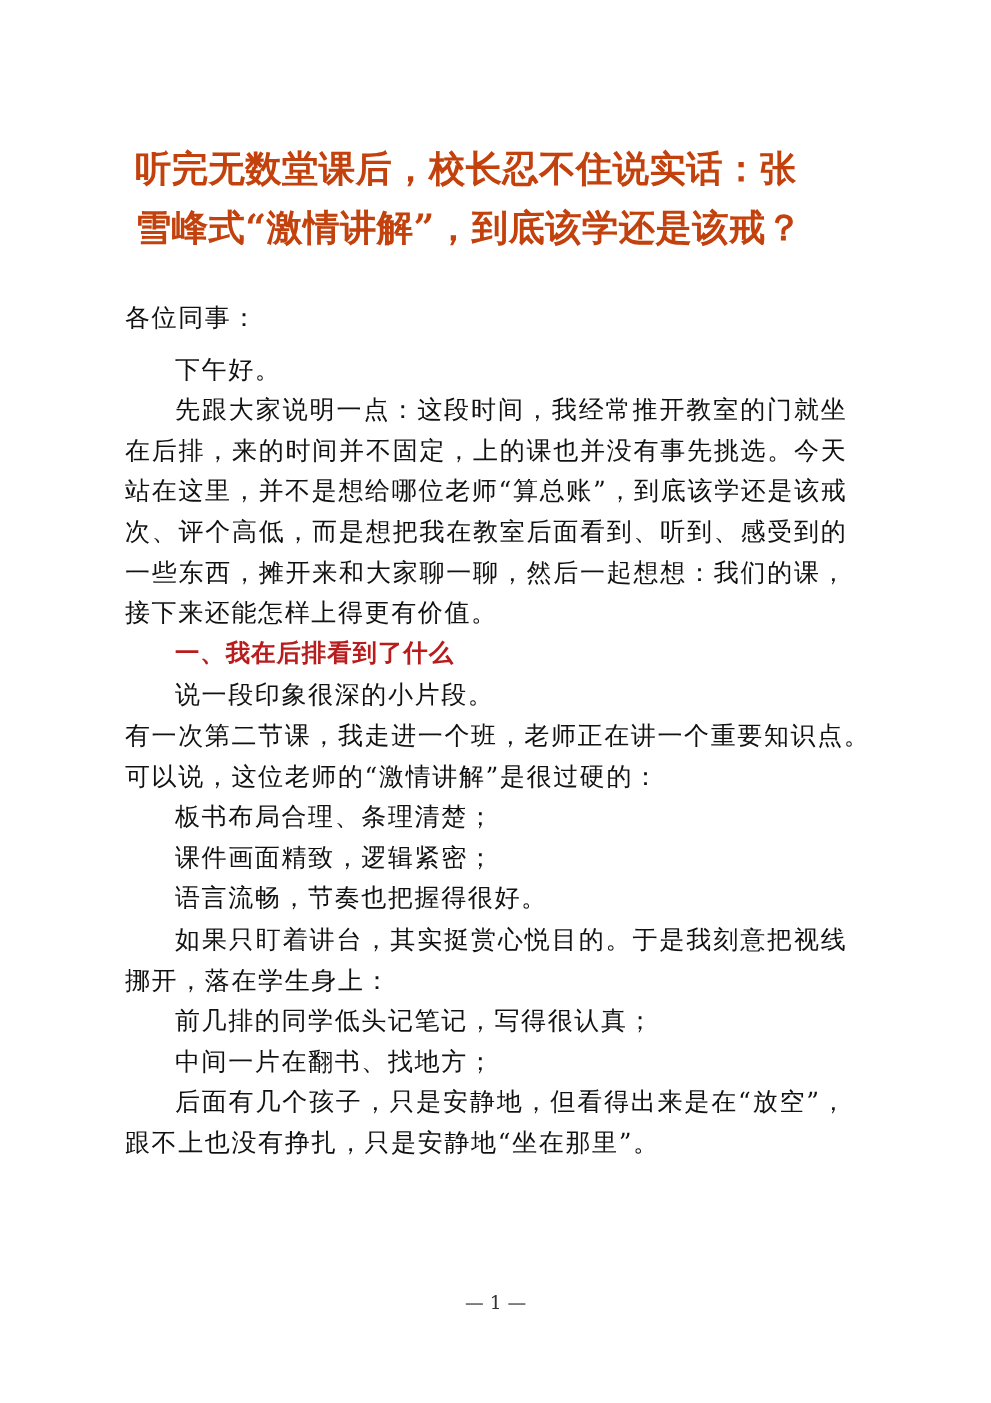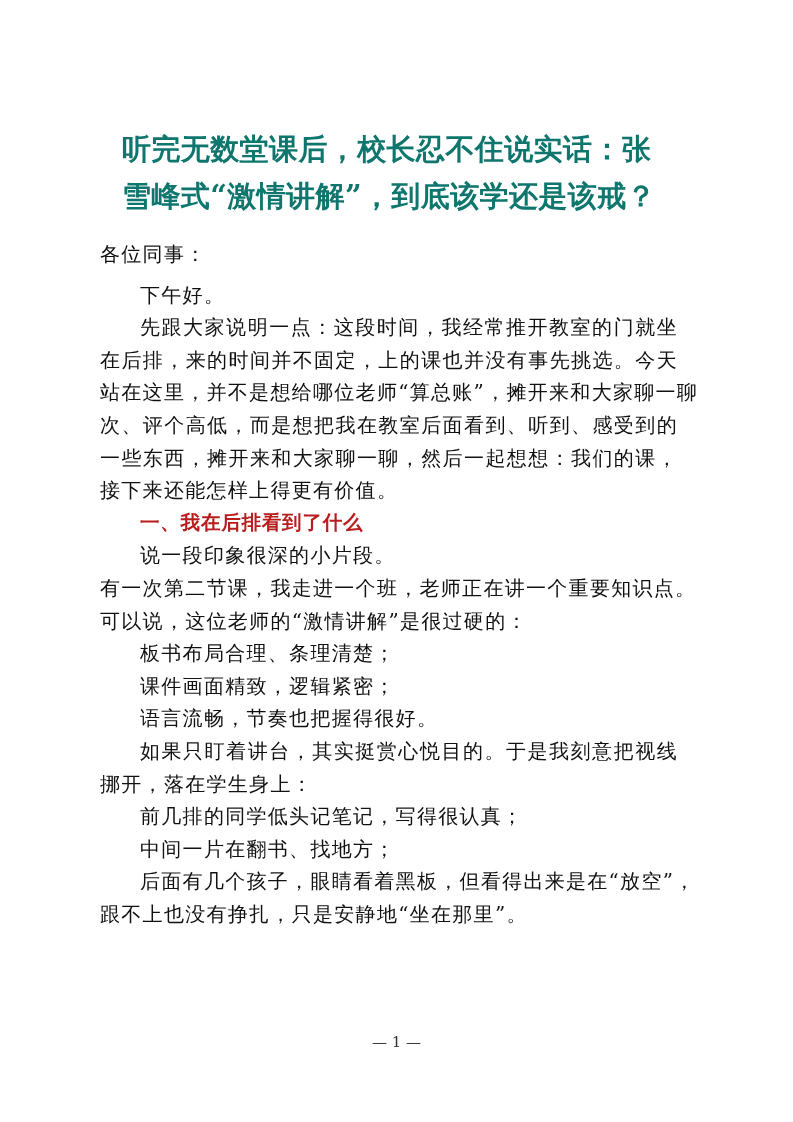--- a/index.html
+++ b/index.html
@@ -3,22 +3,22 @@
 <meta charset="utf-8">
 <style>
   html, body { margin: 0; padding: 0; background: #ffffff; }
   body { width: 793px; height: 1122px; position: relative; overflow: hidden; }
   .page {
     position: absolute; left: 0; top: 0; width: 793px; height: 1122px; background: #fff;
   }
   .title {
     position: absolute; left: 108px; top: 112px; width: 580px;
     font-family: "DejaVu Serif", "Liberation Serif", serif;
-    font-weight: bold; font-size: 29px; line-height: 47px; color: #0f766e;
-    letter-spacing: 0.4px; margin: 14px;
+    font-weight: bold; font-size: 29px; line-height: 47px; color: #c2410c;
+    letter-spacing: 0.4px; margin: 0;
   }
   .title span { display: block; white-space: nowrap; }
   .body {
     position: absolute; left: 100px; top: 238px; width: 578px;
     font-family: "DejaVu Serif", "Liberation Serif", serif;
     font-size: 20px; line-height: 32.6px; color: #111;
     letter-spacing: 1.3px; font-weight: 300;
   }
   .line { display: block; white-space: nowrap; height: 32.6px; text-align: justify; text-align-last: justify; }
   .line.short { text-align-last: left; }
@@ -37,35 +37,35 @@
     <span>听完无数堂课后，校长忍不住说实话：张</span>
     <span>雪峰式“激情讲解”，到底该学还是该戒？</span>
   </h1>
 
   <div class="body">
     <span class="line short">各位同事：</span>
     <span class="line short indent" style="margin-top:8px">下午好。</span>
 
     <span class="line indent">先跟大家说明一点：这段时间，我经常推开教室的门就坐</span>
     <span class="line">在后排，来的时间并不固定，上的课也并没有事先挑选。今天</span>
-    <span class="line">站在这里，并不是想给哪位老师“算总账”，摊开来和大家聊一聊</span>
+    <span class="line">站在这里，并不是想给哪位老师“算总账”，到底该学还是该戒</span>
     <span class="line">次、评个高低，而是想把我在教室后面看到、听到、感受到的</span>
     <span class="line">一些东西，摊开来和大家聊一聊，然后一起想想：我们的课，</span>
     <span class="line short">接下来还能怎样上得更有价值。</span>
 
     <span class="line short indent heading">一、我在后排看到了什么</span>
 
     <span class="line short indent">说一段印象很深的小片段。</span>
     <span class="line">有一次第二节课，我走进一个班，老师正在讲一个重要知识点。</span>
     <span class="line short">可以说，这位老师的“激情讲解”是很过硬的：</span>
     <span class="line short indent">板书布局合理、条理清楚；</span>
     <span class="line short indent">课件画面精致，逻辑紧密；</span>
     <span class="line short indent">语言流畅，节奏也把握得很好。</span>
     <span class="line indent">如果只盯着讲台，其实挺赏心悦目的。于是我刻意把视线</span>
     <span class="line short">挪开，落在学生身上：</span>
     <span class="line short indent">前几排的同学低头记笔记，写得很认真；</span>
     <span class="line short indent">中间一片在翻书、找地方；</span>
-    <span class="line indent">后面有几个孩子，眼睛看着黑板，但看得出来是在“放空”，</span>
+    <span class="line indent">后面有几个孩子，只是安静地，但看得出来是在“放空”，</span>
     <span class="line short">跟不上也没有挣扎，只是安静地“坐在那里”。</span>
   </div>
 
   <div class="pagenum">— 1 —</div>
 </div>
 
 </body></html>

